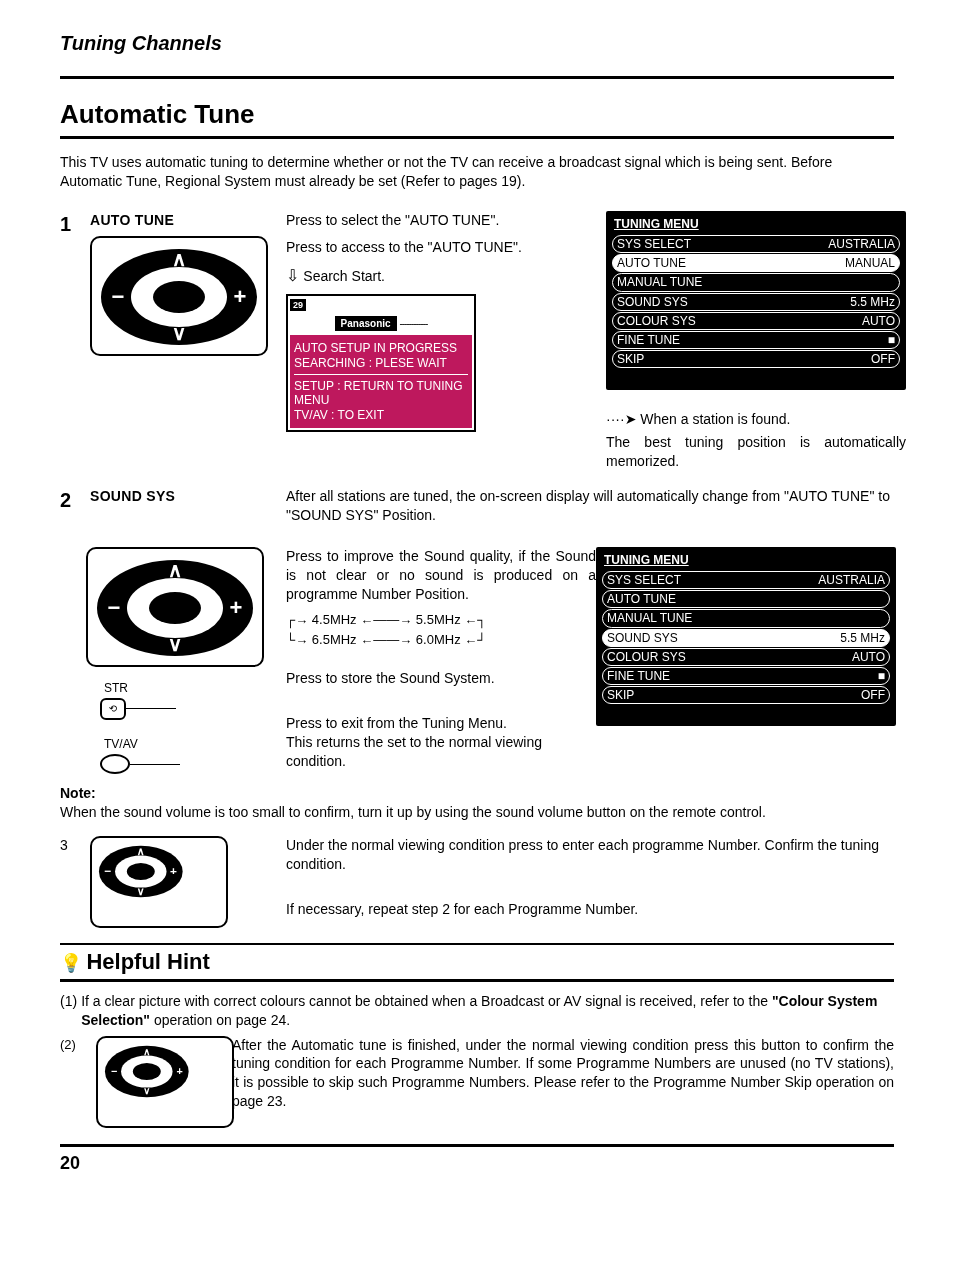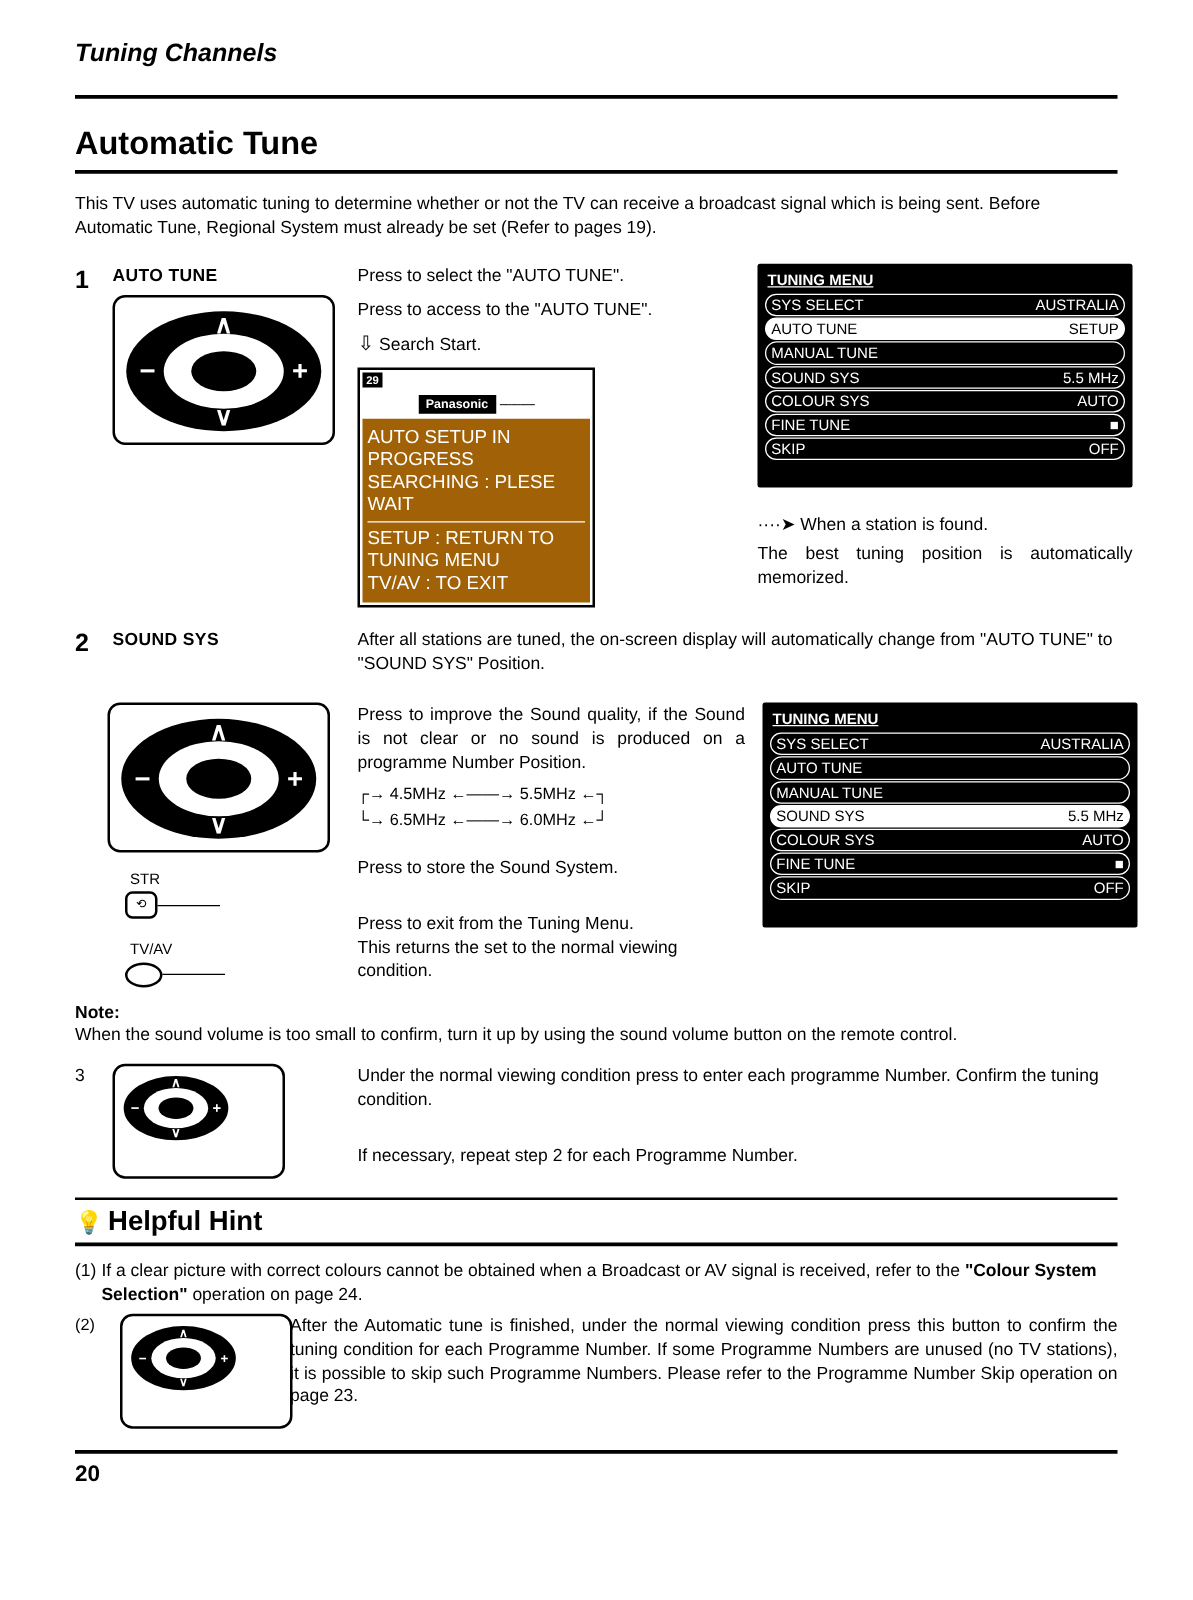--- a/index.html
+++ b/index.html
@@ -32,39 +32,39 @@
     background:#000; color:#fff; width: 300px; font-size:12px; padding:4px 6px 21px 6px;
     border-radius:2px;
   }
   .osd .hdr { font-weight:bold; background:#000; color:#fff; padding:1px 2px; margin-bottom:2px; text-decoration: underline;}
   .osd .row { display:flex; justify-content:space-between; padding:0 4px; border:1px solid #fff; border-radius:10px; margin:1px 0; }
   .osd .row.hl { background:#fff; color:#000; }
   .small-screen {
     border:2px solid #000; width:190px; font-size:10px; padding:2px;
   }
   .small-screen .chip { background:#000; color:#fff; display:inline-block; padding:1px 6px; font-weight:bold; }
-  .small-screen .panel { background:#a16207; color:#fff; margin-top:4px; padding:6px 4px; font-size:15px; line-height:1.2; }
+  .small-screen .panel { background:#be185d; color:#fff; margin-top:4px; padding:6px 4px; font-size:12px; line-height:1.2; }
   .small-screen .panel hr { border:0; border-top:1px solid #fff; margin:4px 0; }
   .arrow-down { font-size:16px; }
   .freqbox { font-size:13px; margin:6px 0 10px 0; line-height:1.6;}
   .btn-round {
     width:26px; height:22px; border:2px solid #000; border-radius:6px; display:inline-block; vertical-align:middle;
     text-align:center; font-size:10px; line-height:18px;
   }
   .btn-oval {
     width:30px; height:20px; border:2px solid #000; border-radius:50%; display:inline-block; vertical-align:middle;
   }
   .note { margin: 6px 0 14px 0; }
   .note .nl { font-weight:bold; }
   .hint-title { font-weight:bold; font-size:22px; border-top:2px solid #000; border-bottom:3px solid #000; padding:2px 0; margin:14px 0 10px 0; }
   .hint-title .bulb { font-size:18px; margin-right:4px;}
   .footer-rule { border-top:3px solid #000; margin-top:16px; padding-top:4px;}
   .pagenum { font-weight:bold; font-size:18px; }
   .inline-label { font-size:12px; }
-  .row-flex { display:flex; gap:14px; align-items:flex-start; }
+  .row-flex { display:flex; align-items:flex-start; }
   .miniosd-wrap { margin-left:auto; }
   .step .body p { margin-bottom:8px;}
   .step .body { grid-column: 3 / -1; }
   .step1-right { display:flex; gap:20px; }
   .step1-left-col { width: 300px; }
   .svg-dpad-wrap { border:2px solid #000; border-radius:10px; padding:4px 2px 2px 2px; display:inline-block;}
   .osd-col { flex:1; }
   .under-osd { margin-top:10px; font-size:14px; }
   .step3-grid { display:grid; grid-template-columns:22px 188px 1fr; column-gap:8px; }
   .hint-grid { display:grid; grid-template-columns:30px 130px 1fr; column-gap:6px; margin-top:6px; align-items:start;}
@@ -127,21 +127,21 @@
     <div class="osd-col">
       <div class="osd">
         <div class="hdr">TUNING MENU</div>
         <div id="osd1-rows">
             <div class="row">
               <span>SYS SELECT</span>
               <span>AUSTRALIA</span>
             </div>
             <div class="row hl">
               <span>AUTO TUNE</span>
-              <span>SETUP</span>
+              <span>MANUAL</span>
             </div>
             <div class="row">
               <span>MANUAL TUNE</span>
               <span></span>
             </div>
             <div class="row">
               <span>SOUND SYS</span>
               <span>5.5 MHz</span>
             </div>
             <div class="row">

